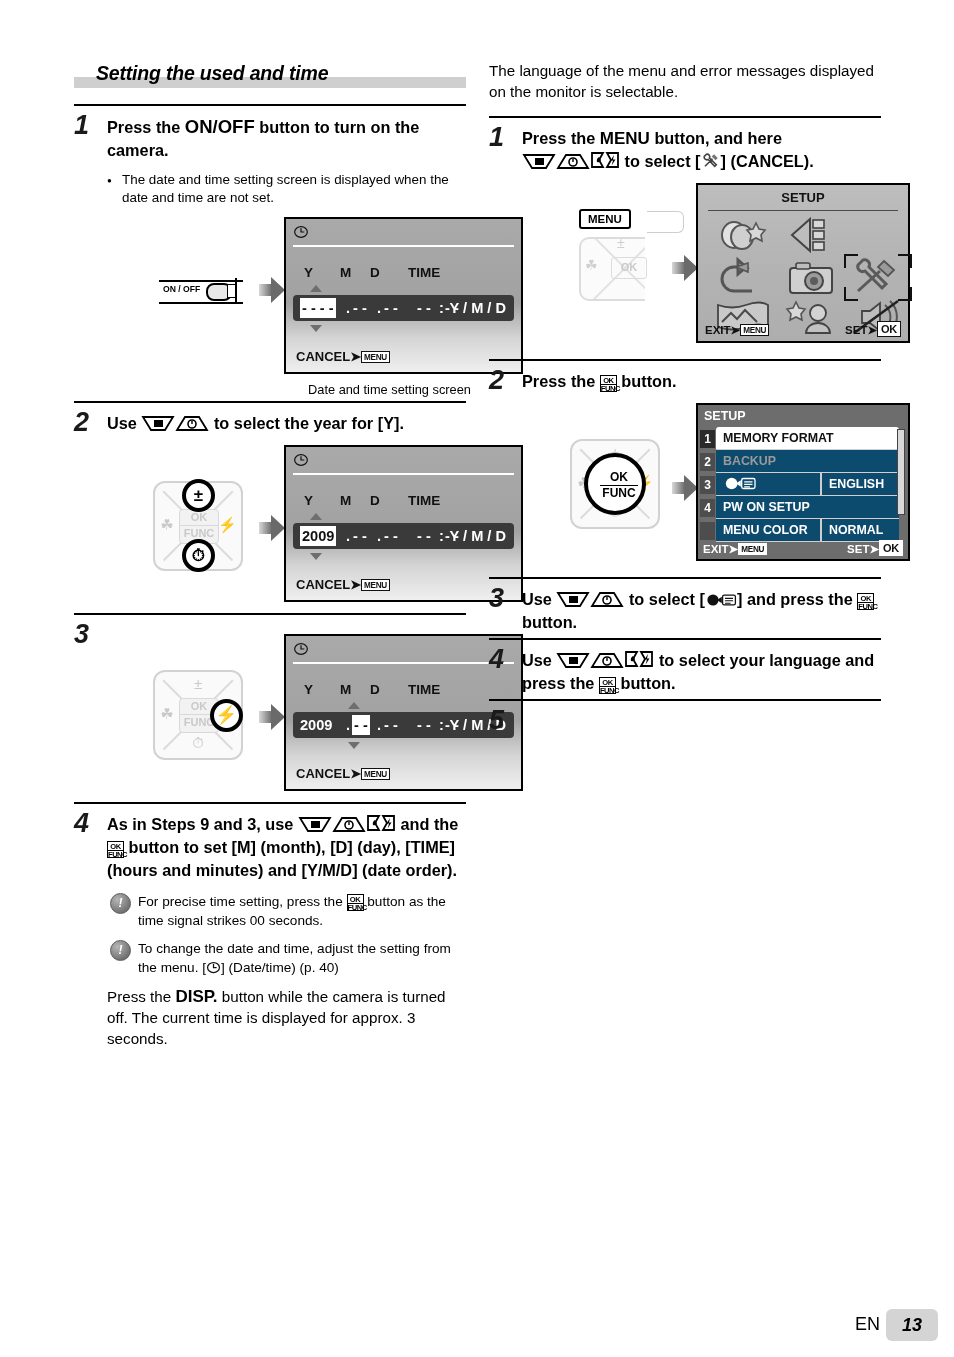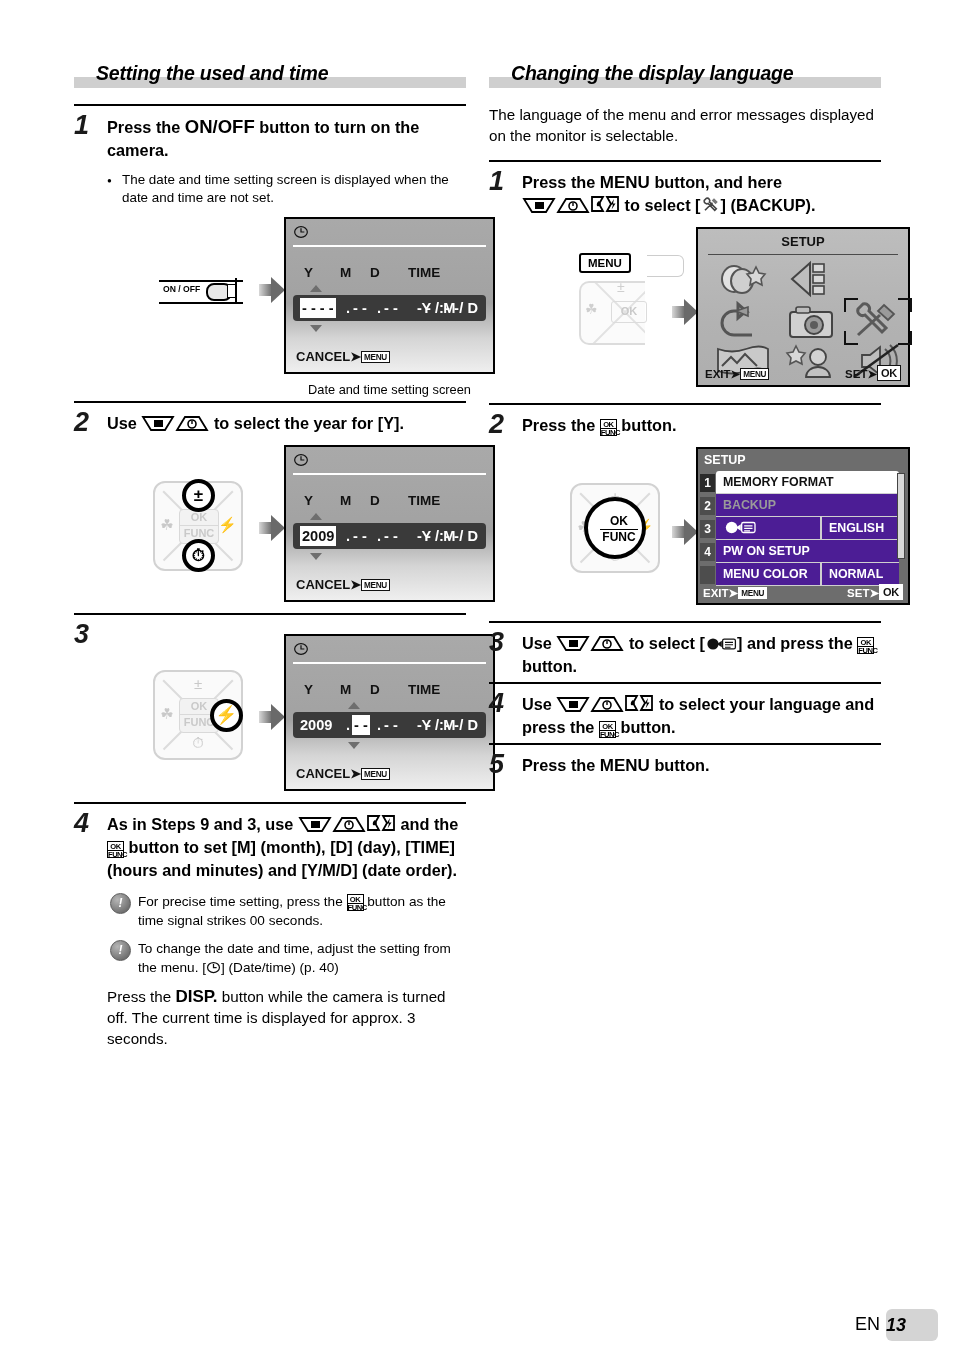--- a/index.html
+++ b/index.html
@@ -62,21 +62,21 @@
 
   
   .arrow{position:absolute;width:26px;height:26px;}
   .arrow:before{content:"";position:absolute;left:0;top:7px;width:13px;height:12px;
     background:linear-gradient(90deg,#d8d8d8,#6a6a6a);}
   .arrow:after{content:"";position:absolute;left:12px;top:0;width:0;height:0;
     border-top:13px solid transparent;border-bottom:13px solid transparent;
     border-left:14px solid #6a6a6a;}
 
   
-  .lcd{position:relative;border:2.5px solid #000;width:211px;height:157px;box-sizing:border-box;
+  .lcd{position:relative;border:2.5px solid #000;width:239px;height:157px;box-sizing:border-box;
     background:linear-gradient(180deg,#a9a9a9 0%,#a2a2a2 55%,#d5d5d5 78%,#efefef 100%);}
   .lcd .clkicon{position:absolute;left:7px;top:5px;width:16px;height:16px;}
   .lcd .topline{position:absolute;left:7px;right:7px;top:26px;border-top:2px solid #fff;}
   .lcd .hdrow{position:absolute;left:18px;top:46px;font-size:13.5px;font-weight:bold;color:#111;}
   .lcd .hdrow span{display:inline-block;}
   .lcd .band{position:absolute;left:7px;right:7px;top:76px;height:26px;background:#3a3a3a;
     border-radius:4px;color:#fff;font-weight:bold;font-size:14.6px;}
   .lcd .band .inner{position:relative;height:100%;}
   .lcd .seg{position:absolute;top:3px;line-height:20px;}
   .lcd .hl{background:#fff;color:#111;padding:0 2px;}
@@ -166,38 +166,38 @@
 
   
   .setup-list{position:relative;border:2.5px solid #000;width:214px;height:158px;box-sizing:border-box;
     background:#6d6d6d;font-weight:bold;}
   .setup-list .title{position:absolute;left:6px;top:4px;font-size:12.5px;color:#fff;}
   .setup-list .rows{position:absolute;left:0;right:0;top:22px;bottom:22px;}
   .row{position:relative;height:23px;}
   .row .idx{position:absolute;left:2px;top:3px;width:15px;height:18px;color:#fff;font-size:12px;
     text-align:center;line-height:18px;background:#4d4d4d;}
   .row .idx.sel{background:#2b2b2b;color:#fff;}
-  .row .bar{position:absolute;left:18px;right:9px;top:0;height:22px;background:#4c1d95;
+  .row .bar{position:absolute;left:18px;right:9px;top:0;height:22px;background:#0c4a6e;
     border-bottom:1.6px solid #cfcfcf;color:#fff;font-size:12.4px;line-height:22px;}
   .row .bar.white{background:#fff;color:#111;border-radius:3px 3px 0 0;}
   .row .bar.dim{color:#9a9a9a;}
   .row .bar .lab{position:absolute;left:7px;top:0;}
   .row .bar .val{position:absolute;left:104px;top:0;padding-left:7px;border-left:2px solid #cfcfcf;}
   .setup-list .sbar{position:absolute;right:3px;top:24px;width:6px;height:84px;background:#d9d9d9;
     border:1px solid #444;}
   .setup-list .foot{position:absolute;bottom:3px;font-size:11.5px;color:#fff;}
   .setup-list .fl{left:5px;}
   .setup-list .fr{right:5px;}
   .chip.w{border-color:#fff;background:#fff;color:#111;}
 
   
   .footer{position:absolute;left:0;right:0;bottom:14px;height:34px;}
   .footer .en{position:absolute;right:74px;top:5px;font-size:18px;}
   .footer .pg{position:absolute;right:16px;top:0;width:52px;height:32px;background:#d4d4d4;
-    border-radius:6px;font-size:18px;font-weight:bold;font-style:italic;line-height:32px;margin-left:29px;}
+    border-radius:6px;font-size:18px;font-weight:bold;font-style:italic;text-align:center;line-height:32px;margin-left:29px;}
 </style>
 </head>
 <body>
 
 <div class="page">
 
   <div class="col col-left">
 
     <div class="sec-head">
       <div class="bar"></div>
@@ -404,24 +404,20 @@
       </ul>
 
       <p class="sub-p">
         <span>Press the </span><span class="disp-word">DISP.</span><span> button while the camera is turned off. The current time is displayed for approx. 3 seconds.</span>
       </p>
     </div>
   </div>
 
   <div class="col col-right">
 
-    <div class="sec-head">
-      <div class="bar"></div>
-      <div class="txt">Changing the display language</div>
-    </div>
 
     <p class="intro">The language of the menu and error messages displayed on the monitor is selectable.</p>
 
     <div class="rule"></div>
 
     <div class="step">
       <div class="num">1</div>
       <div class="head">
         <span>Press the </span><span class="menu-word">MENU</span><span> button, and here </span><br>
         <svg class="gl" width="34" height="17" viewBox="0 0 34 17">
@@ -433,21 +429,21 @@
             <path d="M17 9 V6" stroke="#000" stroke-width="1.4"></path>
           </svg><svg class="gl" width="15" height="20" viewBox="0 0 15 20">
             <path d="M13 3 H2 V17 H13 L9 10 Z" fill="#fff" stroke="#000" stroke-width="1.8"></path>
             <path d="M9 7 q-3 2 -2 5 q3 1 4 -2 z" fill="#000"></path>
           </svg><svg class="gl" width="15" height="20" viewBox="0 0 15 20">
             <path d="M2 3 H13 V17 H2 L6 10 Z" fill="#fff" stroke="#000" stroke-width="1.8"></path>
             <path d="M9 5 L5.5 10.5 H8 L6.6 15.5 L10.5 9.5 H8 Z" fill="#000"></path>
           </svg><span> to select [</span><svg class="gl" width="20" height="18" viewBox="0 0 24 24">
             <path d="M4 19 L14 9 M3 6 a3.5 3.5 0 0 0 5 4 l9 9 2-2 -9-9 a3.5 3.5 0 0 0 -4-5z" fill="none" stroke="#444" stroke-width="2.2"></path>
             <path d="M16 3 l5 5 -3 3 -5-5z" fill="#777"></path>
-          </svg><span>] (BACKUP).</span>
+          </svg><span>] (CANCEL).</span>
       </div>
 
       <div class="fig" style="height:168px;">
         <div class="menuart" style="position:absolute;left:55px;top:22px;">
           <div class="tab"></div>
           <div class="btn">MENU</div>
           <div class="padlite">
             <div class="d"></div>
             <div class="d2"></div>
           </div>
@@ -660,23 +656,20 @@
             <path d="M2 3 H13 V17 H2 L6 10 Z" fill="#fff" stroke="#000" stroke-width="1.8"></path>
             <path d="M9 5 L5.5 10.5 H8 L6.6 15.5 L10.5 9.5 H8 Z" fill="#000"></path>
           </svg><span> to select your language and press the </span><span class="kb"><i class="a">OK</i><i>FUNC</i></span><span> button.</span>
       </div>
     </div>
 
     <div class="rule"></div>
 
     <div class="step">
       <div class="num">5</div>
-      <div class="head">
-        <span>Press the </span><span class="menu-word">MENU</span><span> button.</span>
-      </div>
     </div>
   </div>
 
   <div class="footer">
     <div class="en">EN</div>
     <div class="pg">13</div>
   </div>
 
 </div>
 

